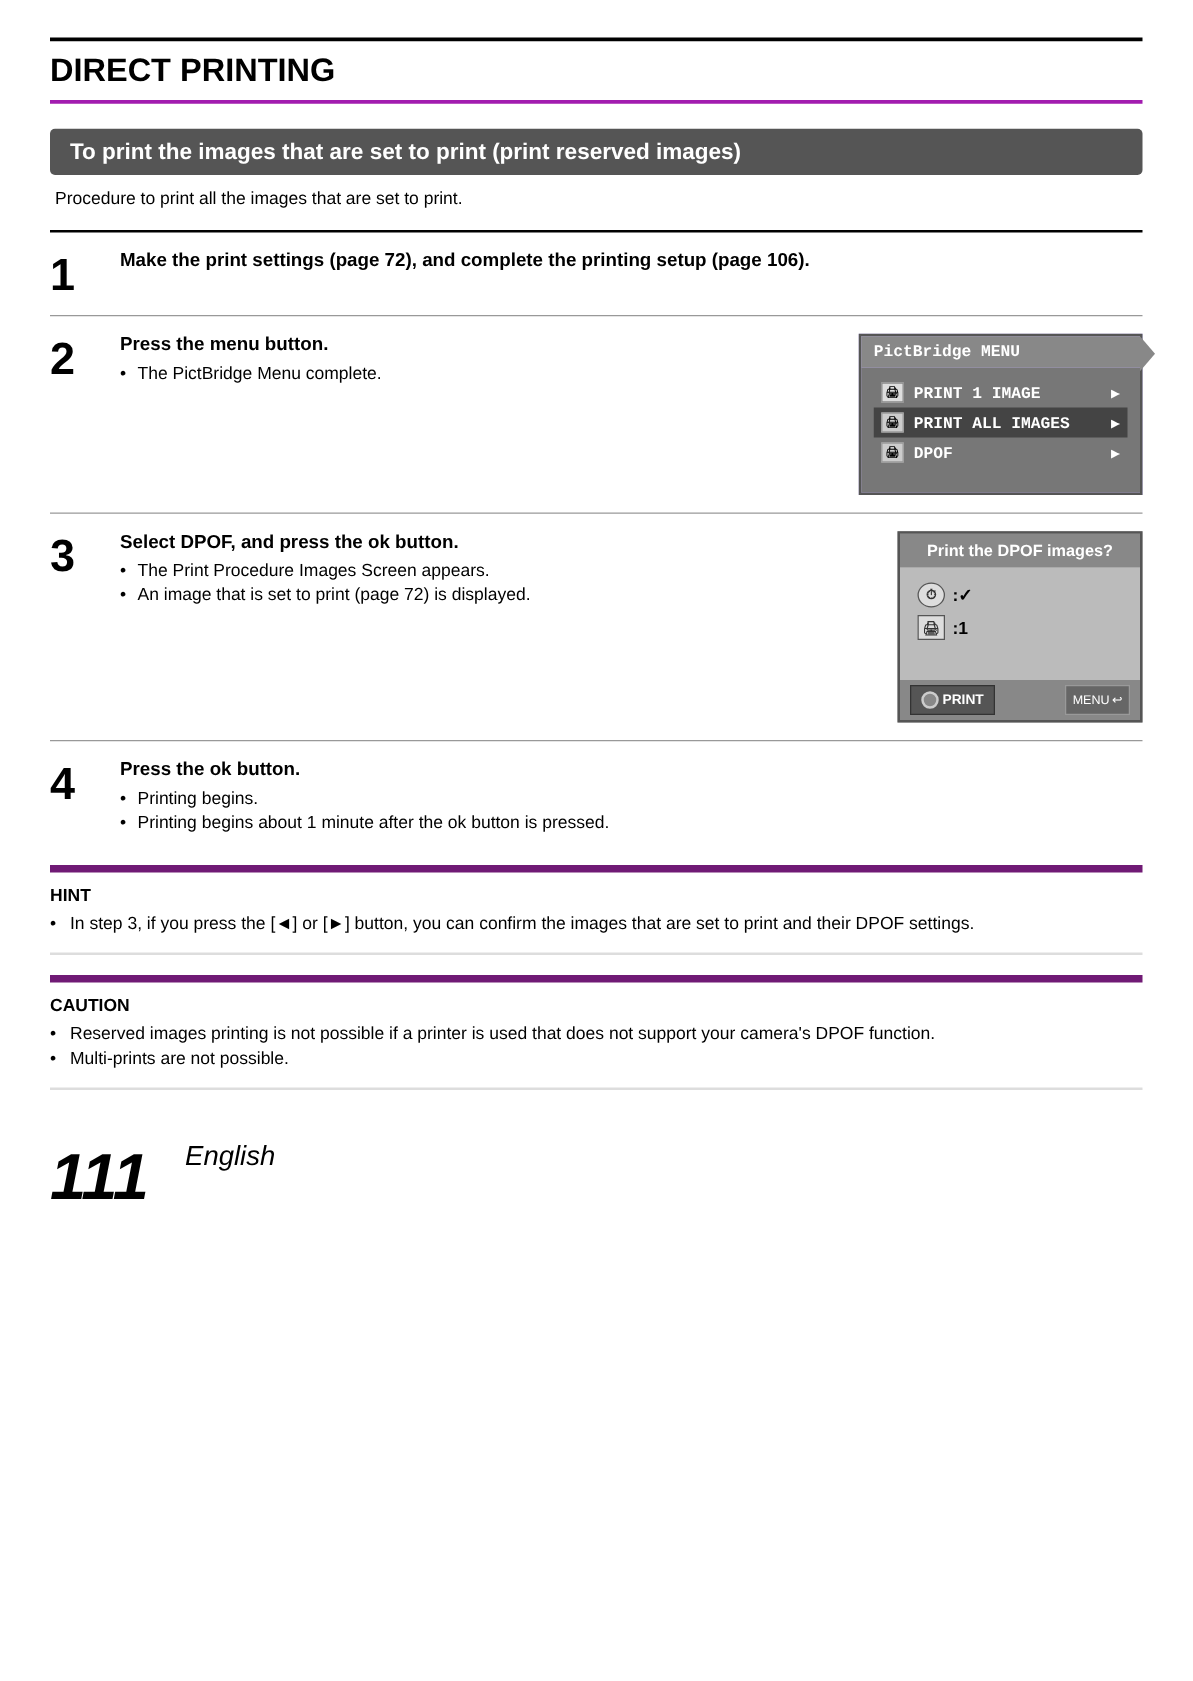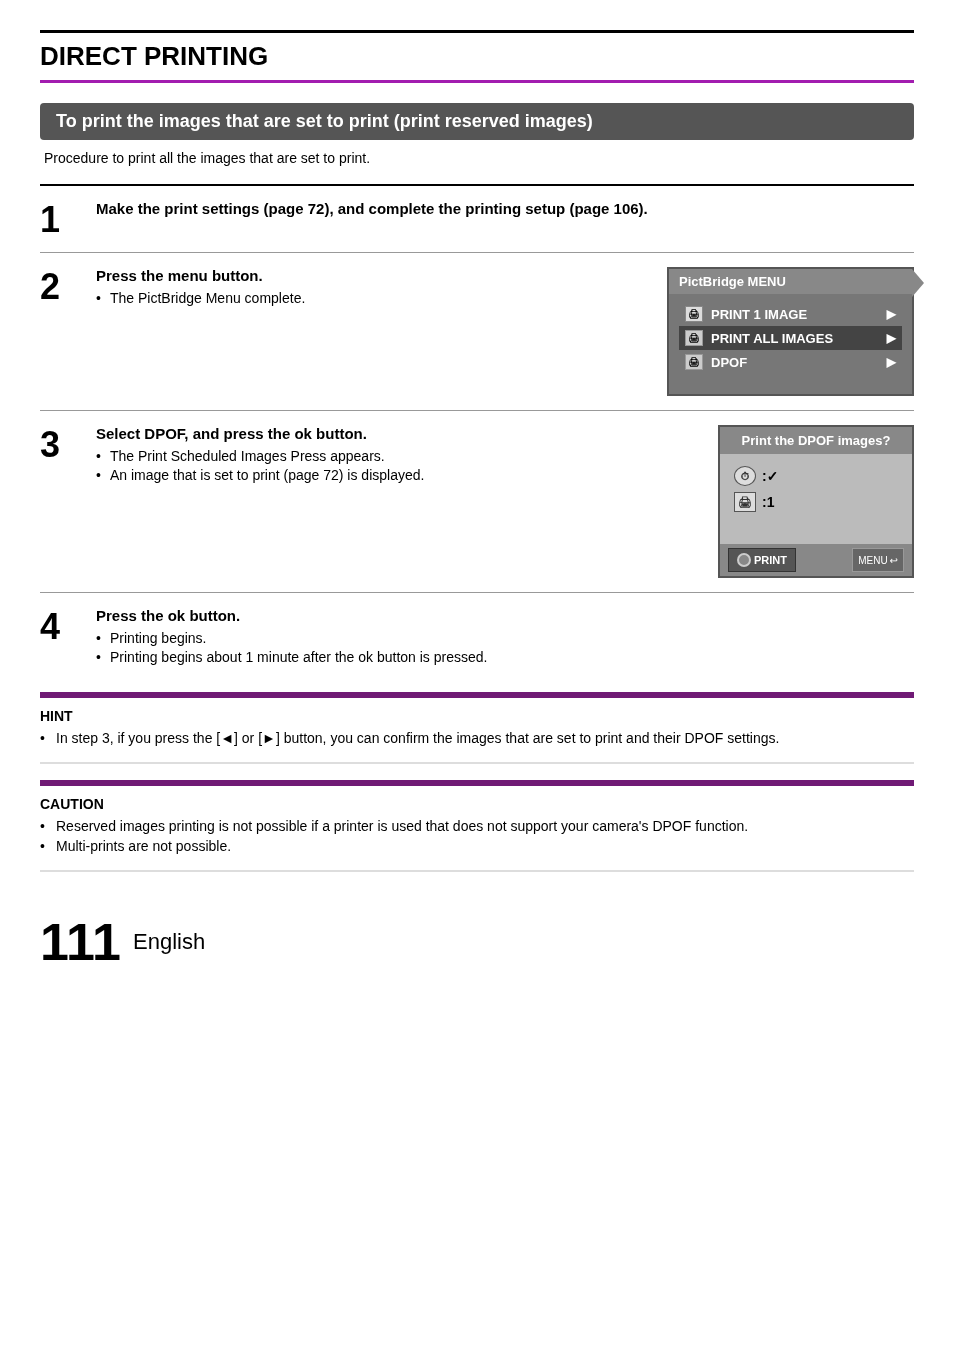--- a/index.html
+++ b/index.html
@@ -86,23 +86,24 @@
     }
 
     .step-left {
       flex: 1;
     }
 
     
     .pictbridge-menu {
       border: 2px solid #555;
       background: #c4b5fd;
-      width: 247px;
+      width: 227px;
       margin-left: 20px;
       position: relative;
+      font-family: Liberation Mono, monospace;
     }
 
     .pictbridge-menu-title {
       background: #888;
       color: #fff;
       font-size: 13px;
       font-weight: bold;
       padding: 5px 10px;
       position: relative;
     }
@@ -273,22 +274,23 @@
 
     .note-bullets li::before {
       content: "•";
       position: absolute;
       left: 0;
     }
 
     .page-footer {
       margin-top: 40px;
       display: flex;
-      align-items: center;
-      gap: 12px;
+      align-items: flex-start;
+      gap: 29px;
+      font-style: italic;
     }
 
     .page-number {
       font-size: 52px;
       font-weight: bold;
     }
 
     .page-language {
       font-size: 22px;
     }
@@ -351,21 +353,21 @@
     </div>
   </div>
 
   <div class="step">
     <div class="step-number">3</div>
     <div class="step-content">
       <div class="step-row">
         <div class="step-left">
           <div class="step-title">Select DPOF, and press the ok button.</div>
           <ul class="step-bullets">
-            <li>The Print Scheduled Images Press appears.</li>
+            <li>The Print Procedure Images Screen appears.</li>
             <li>An image that is set to print (page 72) is displayed.</li>
           </ul>
         </div>
 
         <div class="dpof-dialog">
           <div class="dpof-dialog-title">Print the DPOF images?</div>
           <div class="dpof-dialog-body">
             <div class="dpof-row">
               <span class="dpof-icon" style="border-radius:50%; font-size:11px;">⏱</span>
               <span>:✓</span>

